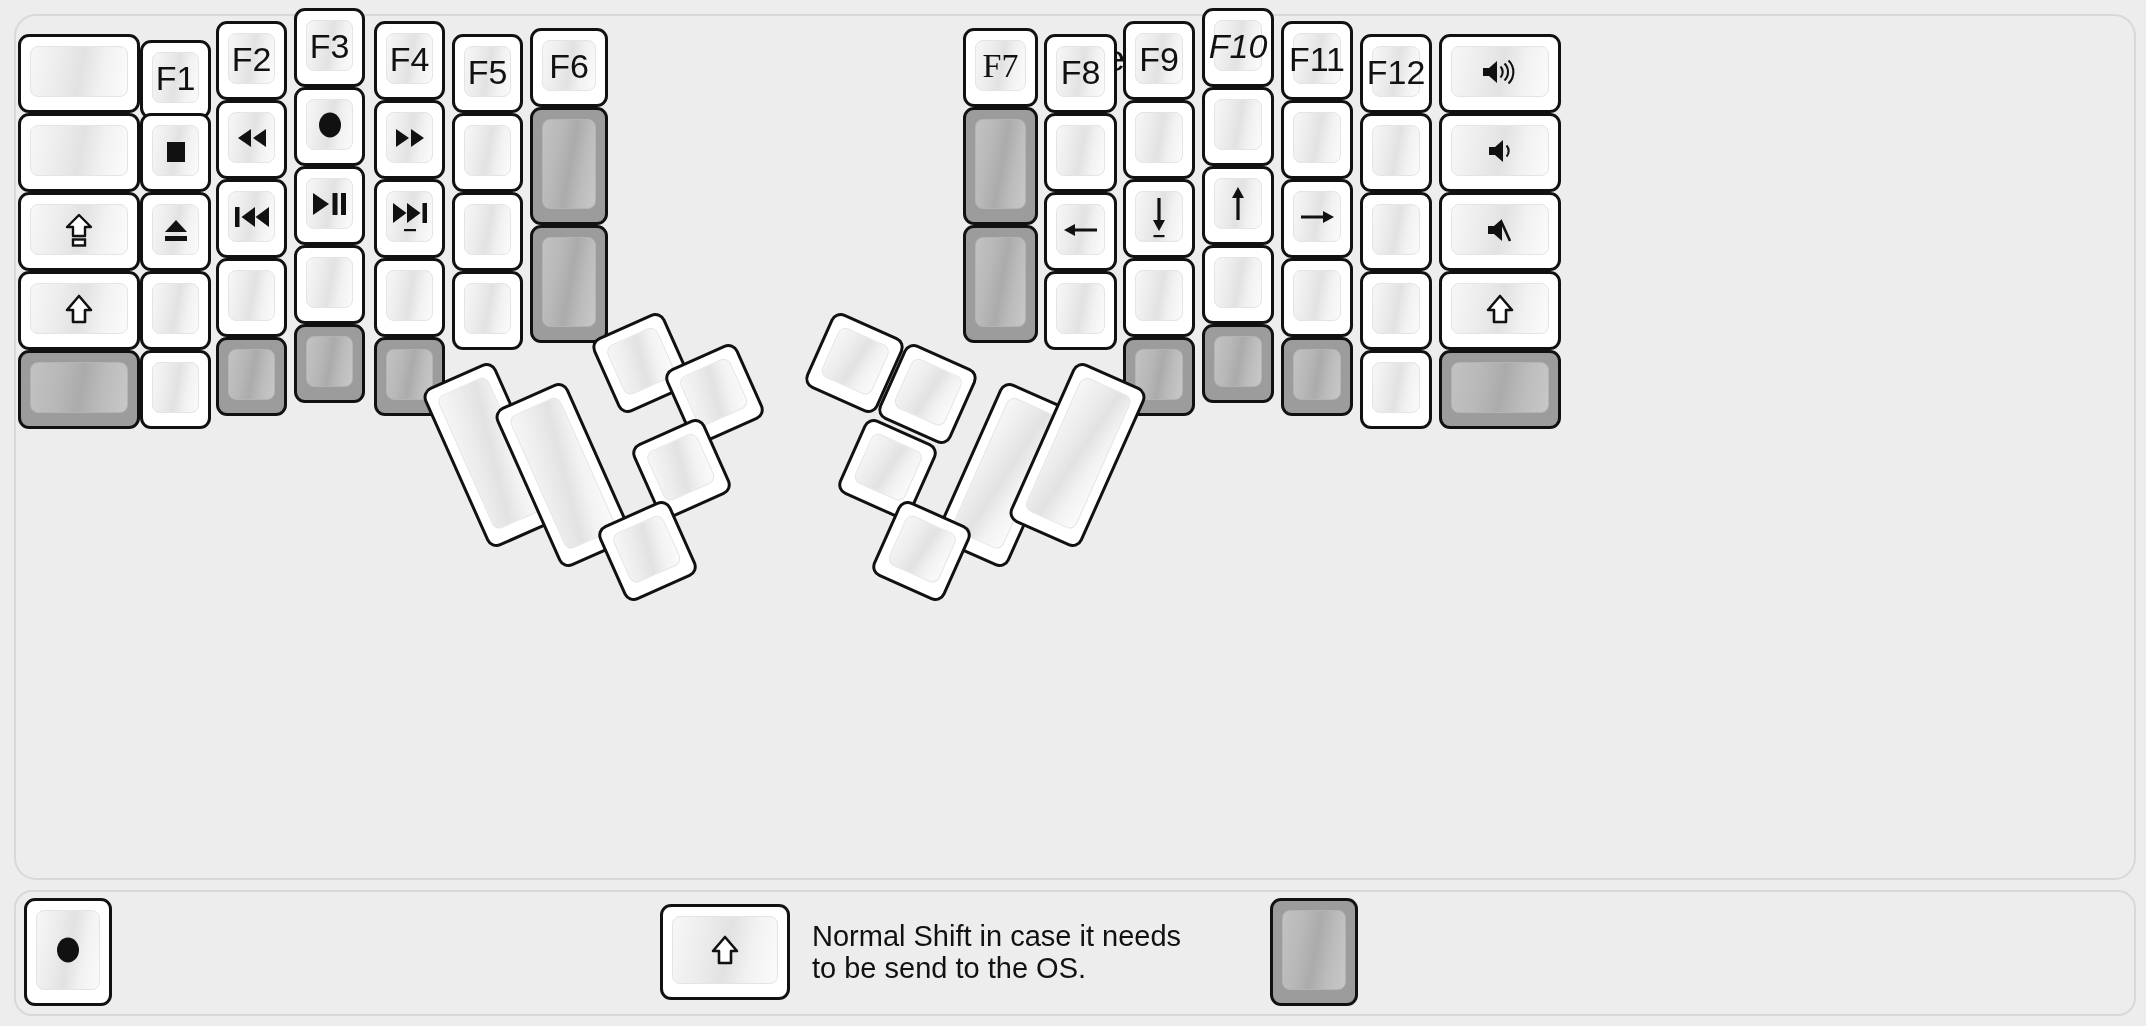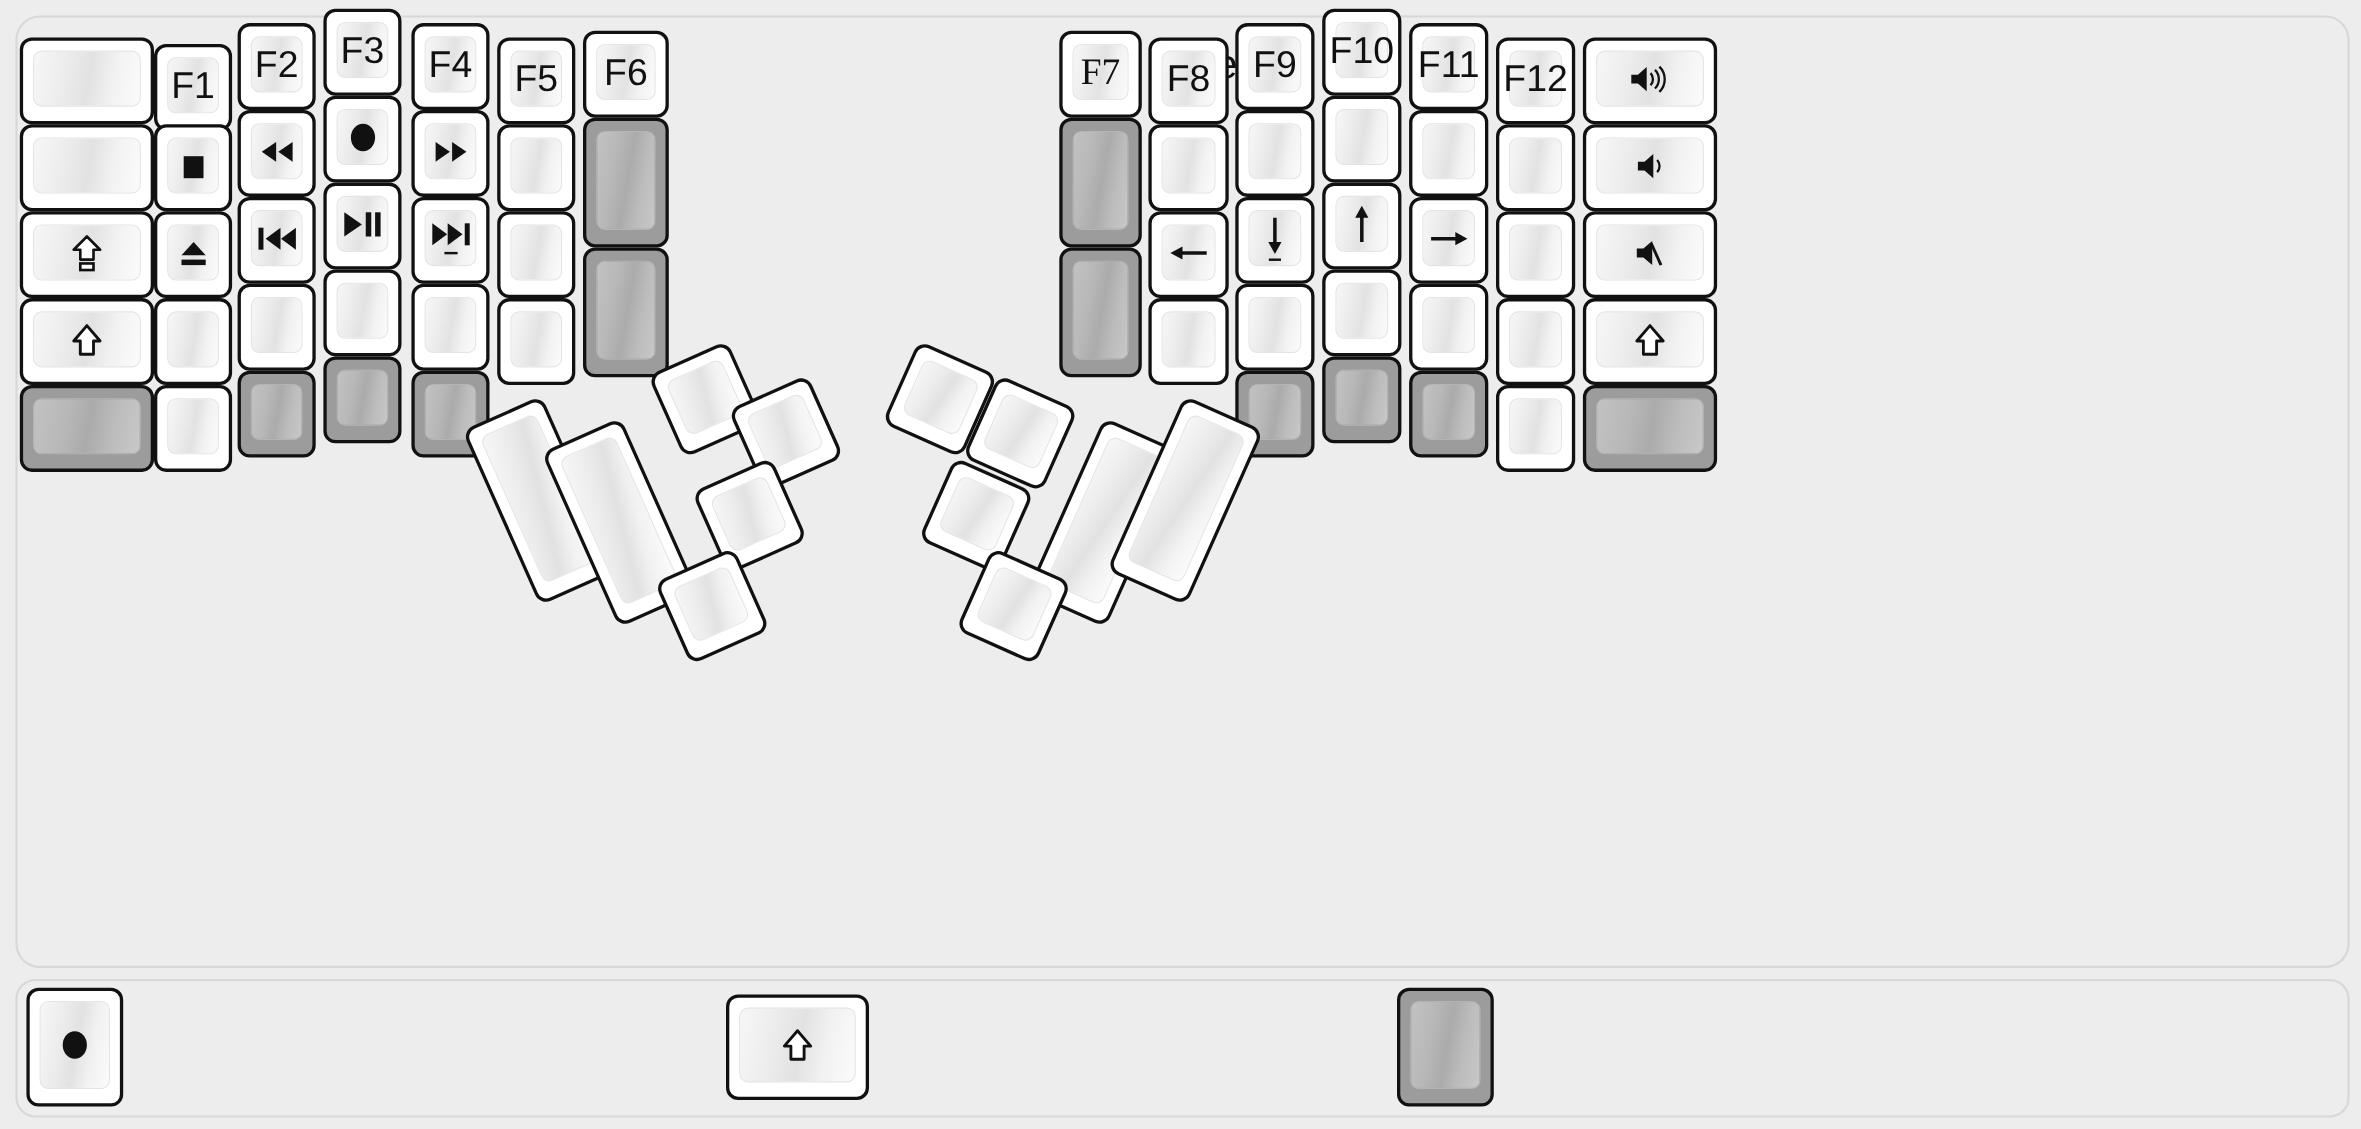--- a/index.html
+++ b/index.html
@@ -391,21 +391,21 @@
       <div class="key" style="left: 1123px; top: 258px; width: 72px; height: 79px;">
         <div class="cap">
           <div class="glyph"></div>
         </div>
       </div>
       <div class="key trans" style="left: 1123px; top: 337px; width: 72px; height: 79px;">
         <div class="cap">
           <div class="glyph"></div>
         </div>
       </div>
-      <div class="key" style="left: 1202px; top: 8px; width: 72px; height: 79px;">
+      <div class="key" style="left: 1202px; top: 8px; width: 72px; height: 79px; font-style: italic;">
         <div class="cap">
           <div class="glyph fkey">F10</div>
         </div>
       </div>
       <div class="key" style="left: 1202px; top: 87px; width: 72px; height: 79px;">
         <div class="cap">
           <div class="glyph"></div>
         </div>
       </div>
       <div class="key" style="left: 1202px; top: 166px; width: 72px; height: 79px;">
@@ -611,20 +611,22 @@
       <div class="legend-item" style="left: 660px; top: 898px; height: 108px;">
         <div class="legend-key" style="width: 130px; height: 96px;">
           <div class="cap">
             <div class="glyph">
               <svg width="30" height="32" viewBox="0 0 30 32">
                 <path d="M15 3 L27 17 L21 17 L21 29 L9 29 L9 17 L3 17 Z" fill="#fff" stroke="#111" stroke-width="2.6" stroke-linejoin="round"></path>
               </svg>
             </div>
           </div>
         </div>
+        <div class="legend-text">Normal Shift in case it needs
+to be send to the OS.</div>
       </div>
       <div class="legend-item" style="left: 1270px; top: 898px; height: 108px;">
         <div class="legend-key trans" style="width: 88px; height: 108px;">
           <div class="cap">
             <div class="glyph"></div>
           </div>
         </div>
       </div>
     </div>
 </div>

